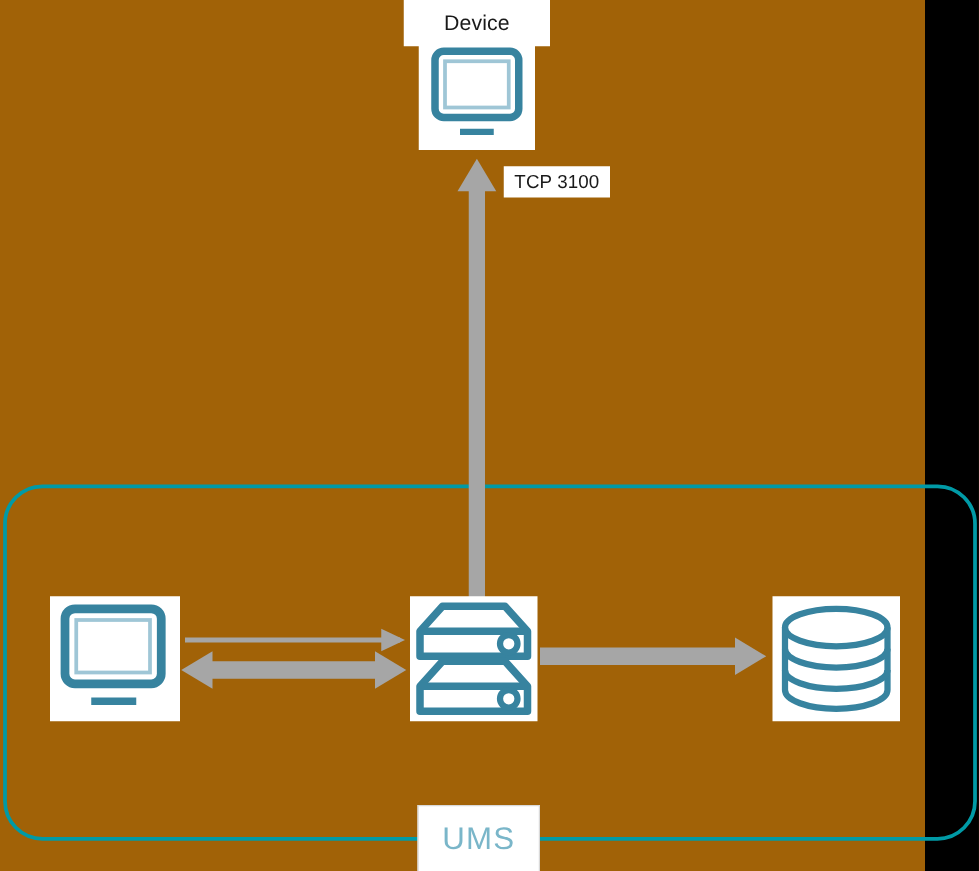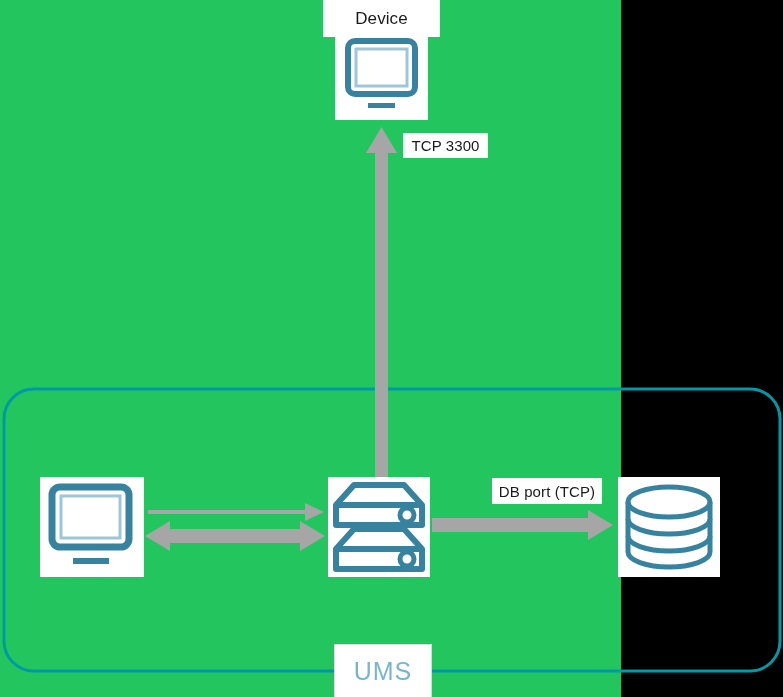--- a/index.html
+++ b/index.html
@@ -8,23 +8,23 @@
     background: #000000;
   }
   body {
     width: 783px;
     height: 697px;
     overflow: hidden;
     font-family: "Liberation Sans", sans-serif;
   }
   #diagram {
     position: relative;
-    width: 621px;
+    width: 740px;
     height: 697px;
-    background: #22c55e;
+    background: #a16207;
   }
   .layer {
     position: absolute;
     left: 0;
     top: 0;
     width: 783px;
     height: 697px;
   }
   
   .chip {
@@ -120,20 +120,19 @@
   <div class="icon-plate" style="left:618px; top:477px; width:102px; height:100px;"></div>
   <svg style="position:absolute; left:618px; top:477px;" width="102" height="100" viewBox="0 0 102 100">
     <ellipse cx="51" cy="25" rx="41" ry="15" fill="none" stroke="#37839f" stroke-width="5"></ellipse>
     <path d="M10 25 L10 75 A41 15 0 0 0 92 75 L92 25" fill="none" stroke="#37839f" stroke-width="5"></path>
     <path d="M10 42 A41 15 0 0 0 92 42" fill="none" stroke="#37839f" stroke-width="5"></path>
     <path d="M10 59 A41 15 0 0 0 92 59" fill="none" stroke="#37839f" stroke-width="5"></path>
   </svg>
 
   <div class="chip" style="left:323px; top:0px; width:117px; height:37px; font-size:17px;">Device</div>
 
-  <div class="chip" style="left:403px; top:133px; width:85px; height:25px;">TCP 3300</div>
+  <div class="chip" style="left:403px; top:133px; width:85px; height:25px;">TCP 3100</div>
 
 
-  <div class="chip" style="left:492px; top:478px; width:110px; height:26px;">DB port (TCP)</div>
 
   <div class="ums-chip" style="left:334px; top:644px; width:96px; height:53px;">UMS</div>
 
 </div>
 
 </body></html>

